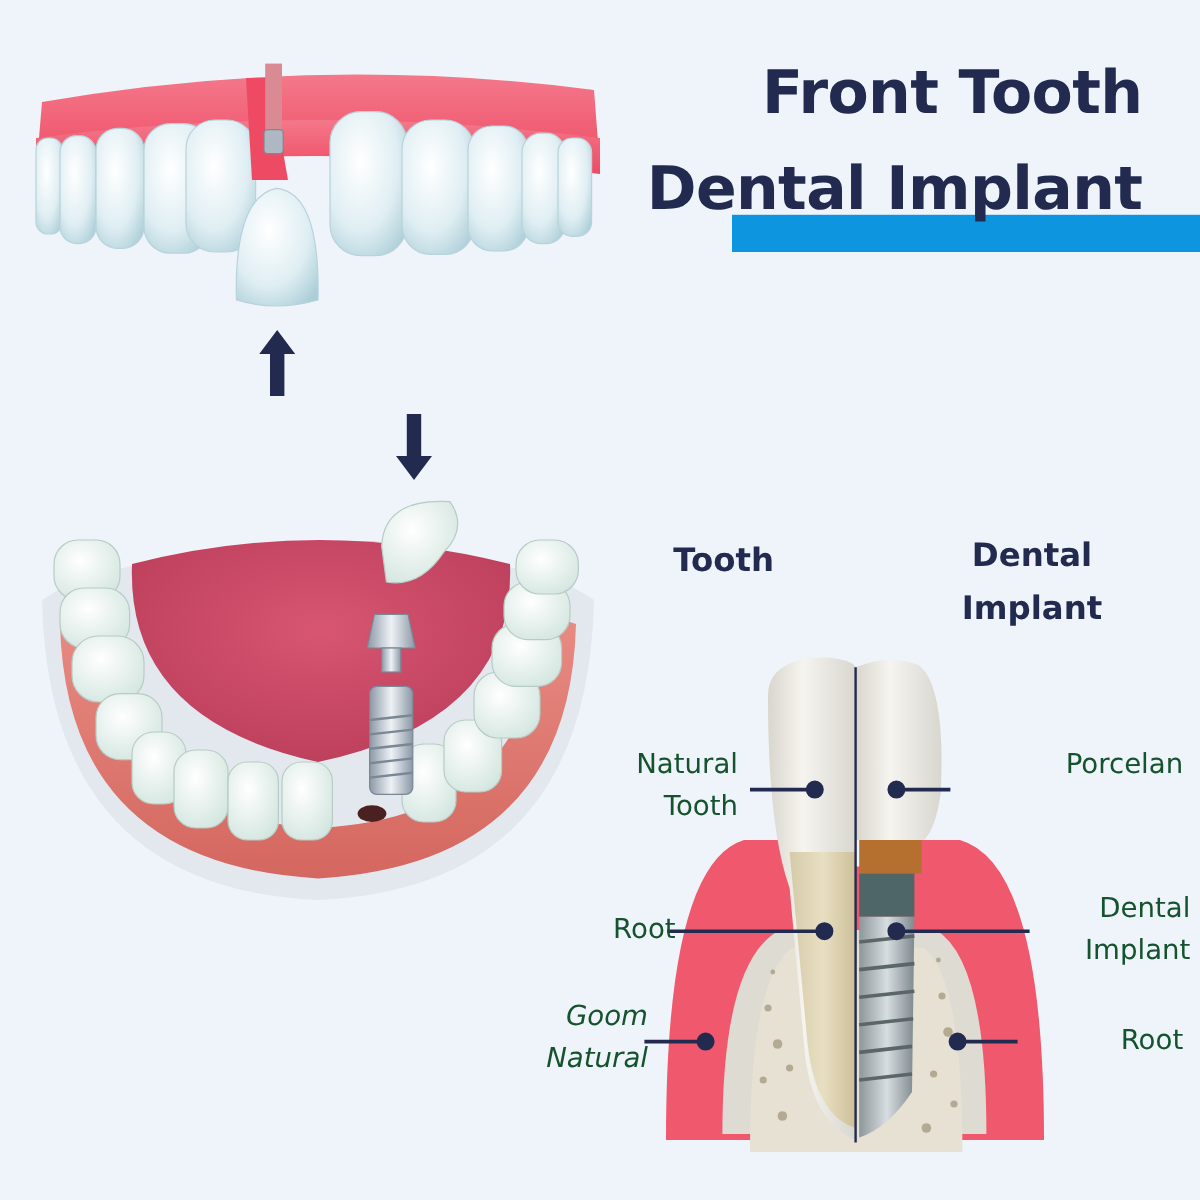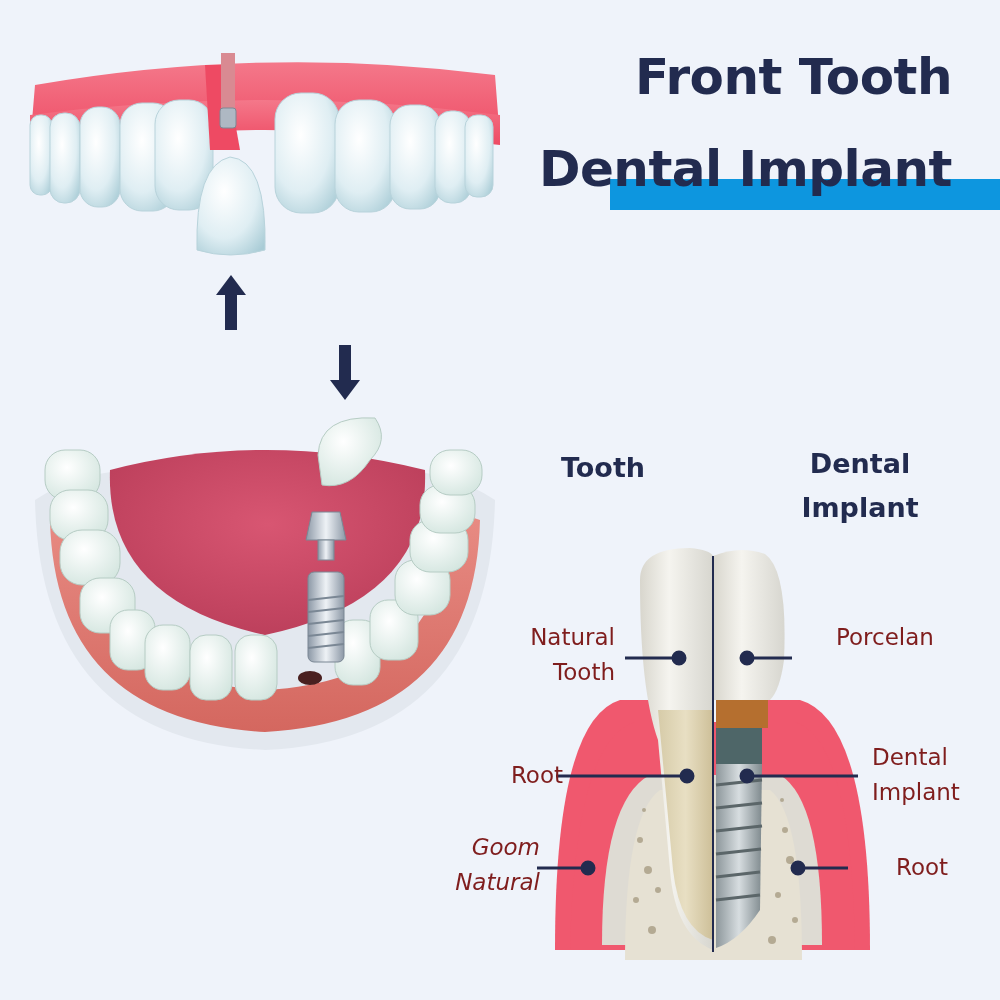--- a/index.html
+++ b/index.html
@@ -1,24 +1,24 @@
 <!DOCTYPE html>
 <html><head>
 <meta charset="utf-8">
 <style>
   html,body{margin:0;padding:0;}
   body{width:1000px;height:1000px;background:#eff3fa;position:relative;overflow:hidden;font-family:"Liberation Sans",sans-serif;color:#1f2a4a;}
   .abs{position:absolute;}
   .title{font-family:"DejaVu Sans",sans-serif;font-weight:bold;color:#222b4f;font-size:50px;letter-spacing:-0.5px;white-space:nowrap;}
   .t1{right:48px;top:48px;}
-  .t2{right:48px;top:140px;}
+  .t2{right:48px;top:128px;}
   .accent-bar{left:610px;top:179px;width:390px;height:31px;background:#0d96df;}
   .col-head{font-family:"DejaVu Sans",sans-serif;font-weight:bold;font-size:27px;color:#222b4f;text-align:center;line-height:1.3;}
-  .label{font-family:"DejaVu Sans",sans-serif;font-size:23px;color:#7f1d1d;line-height:1.5;}
-  .label.right{text-align:left;}
+  .label{font-family:"DejaVu Sans",sans-serif;font-size:23px;color:#14532d;line-height:1.5;}
+  .label.right{text-align:right;}
   .label.left{text-align:right;}
   svg{position:absolute;}
 </style>
 </head>
 <body>
 
 <div class="abs accent-bar"></div>
 <div class="abs title t1">Front Tooth</div>
 <div class="abs title t2">Dental Implant</div>
 

